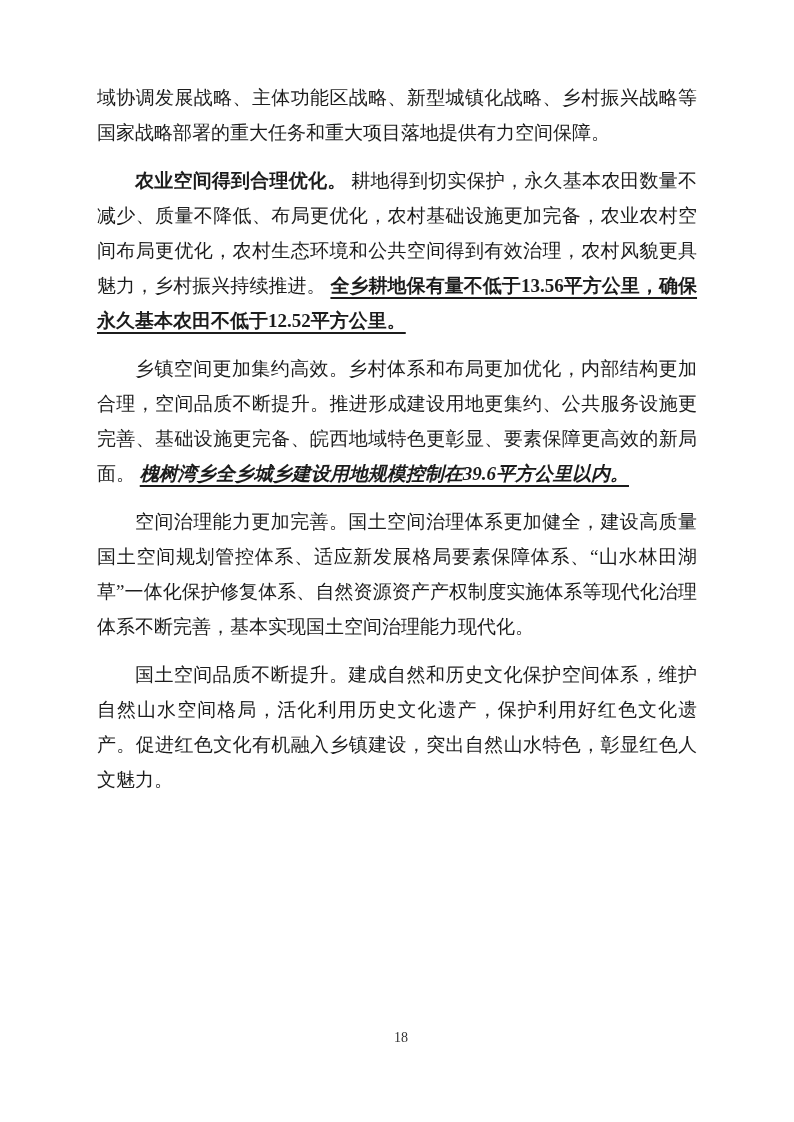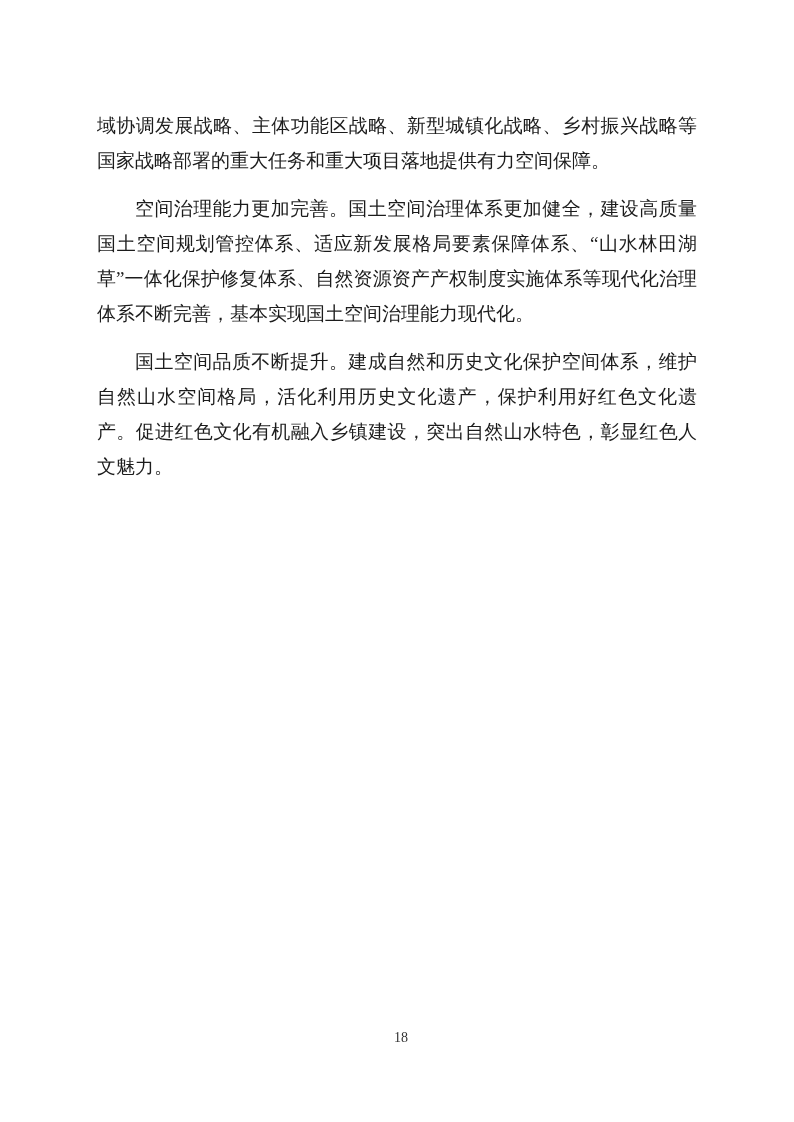--- a/index.html
+++ b/index.html
@@ -10,21 +10,21 @@
   .page {
     position: relative;
     width: 794px;
     height: 1122px;
     background: #ffffff;
     overflow: hidden;
     font-family: "Liberation Serif", "DejaVu Serif", serif;
   }
   .content {
     position: absolute;
-    top: 108px;
+    top: 80px;
     left: 97px;
     width: 600px;
   }
   .para {
     margin: 0 0 13px 0;
     font-size: 19px;
     line-height: 35px;
     color: #1c1c1c;
     text-align: justify;
     text-justify: inter-ideograph;
@@ -67,22 +67,31 @@
 </head>
 <body>
 
 <div class="page">
   <div class="content">
 
     <p class="para no-indent">
       <span class="seg-normal">域协调发展战略、主体功能区战略、新型城镇化战略、乡村振兴战略等国家战略部署的重大任务和重大项目落地提供有力空间保障。</span>
     </p>
 
+    <p class="para">
+      <span class="seg-bold">农业空间得到合理优化。</span>
+      <span class="seg-normal">耕地得到切实保护，永久基本农田数量不减少、质量不降低、布局更优化，农村基础设施更加完备，农业农村空间布局更优化，农村生态环境和公共空间得到有效治理，农村风貌更具魅力，乡村振兴持续推进。</span>
+      <span class="seg-bold-underline">全乡耕地保有量不低于13.56平方公里，确保永久基本农田不低于12.52平方公里。</span>
+    </p>
 
 
+    <p class="para">
+      <span class="seg-normal">乡镇空间更加集约高效。乡村体系和布局更加优化，内部结构更加合理，空间品质不断提升。推进形成建设用地更集约、公共服务设施更完善、基础设施更完备、皖西地域特色更彰显、要素保障更高效的新局面。</span>
+      <span class="seg-bold-italic-underline">槐树湾乡全乡城乡建设用地规模控制在39.6平方公里以内。</span>
+    </p>
 
     <p class="para">
       <span class="seg-normal">空间治理能力更加完善。国土空间治理体系更加健全，建设高质量国土空间规划管控体系、适应新发展格局要素保障体系、“山水林田湖草”一体化保护修复体系、自然资源资产产权制度实施体系等现代化治理体系不断完善，基本实现国土空间治理能力现代化。</span>
     </p>
 
     <p class="para">
       <span class="seg-normal">国土空间品质不断提升。建成自然和历史文化保护空间体系，维护自然山水空间格局，活化利用历史文化遗产，保护利用好红色文化遗产。促进红色文化有机融入乡镇建设，突出自然山水特色，彰显红色人文魅力。</span>
     </p>
 
   </div>

